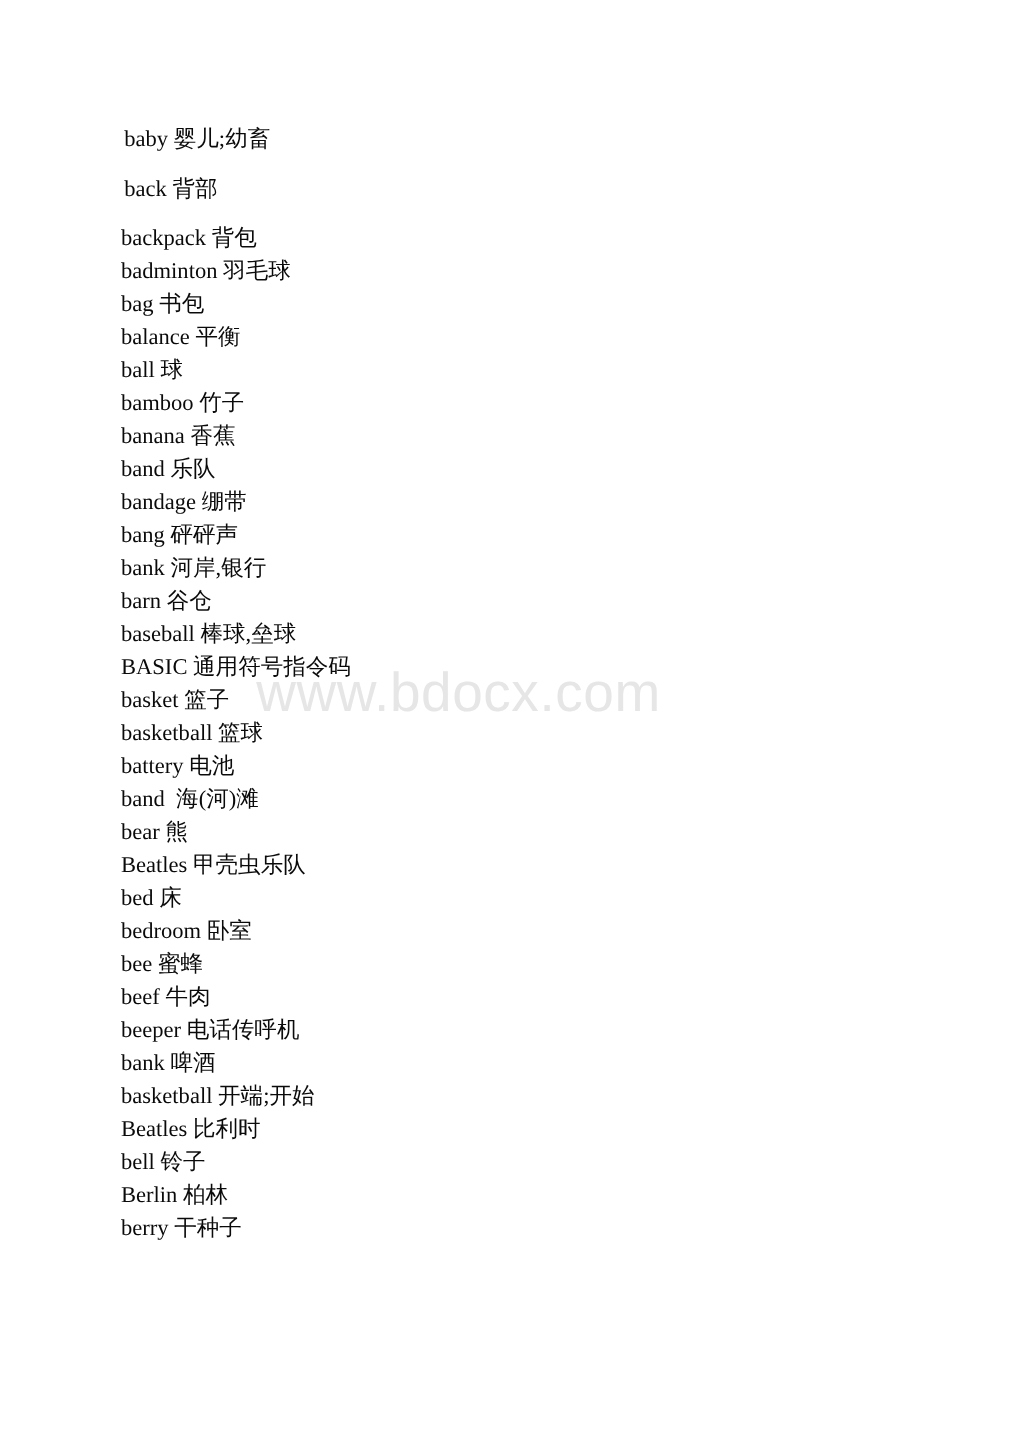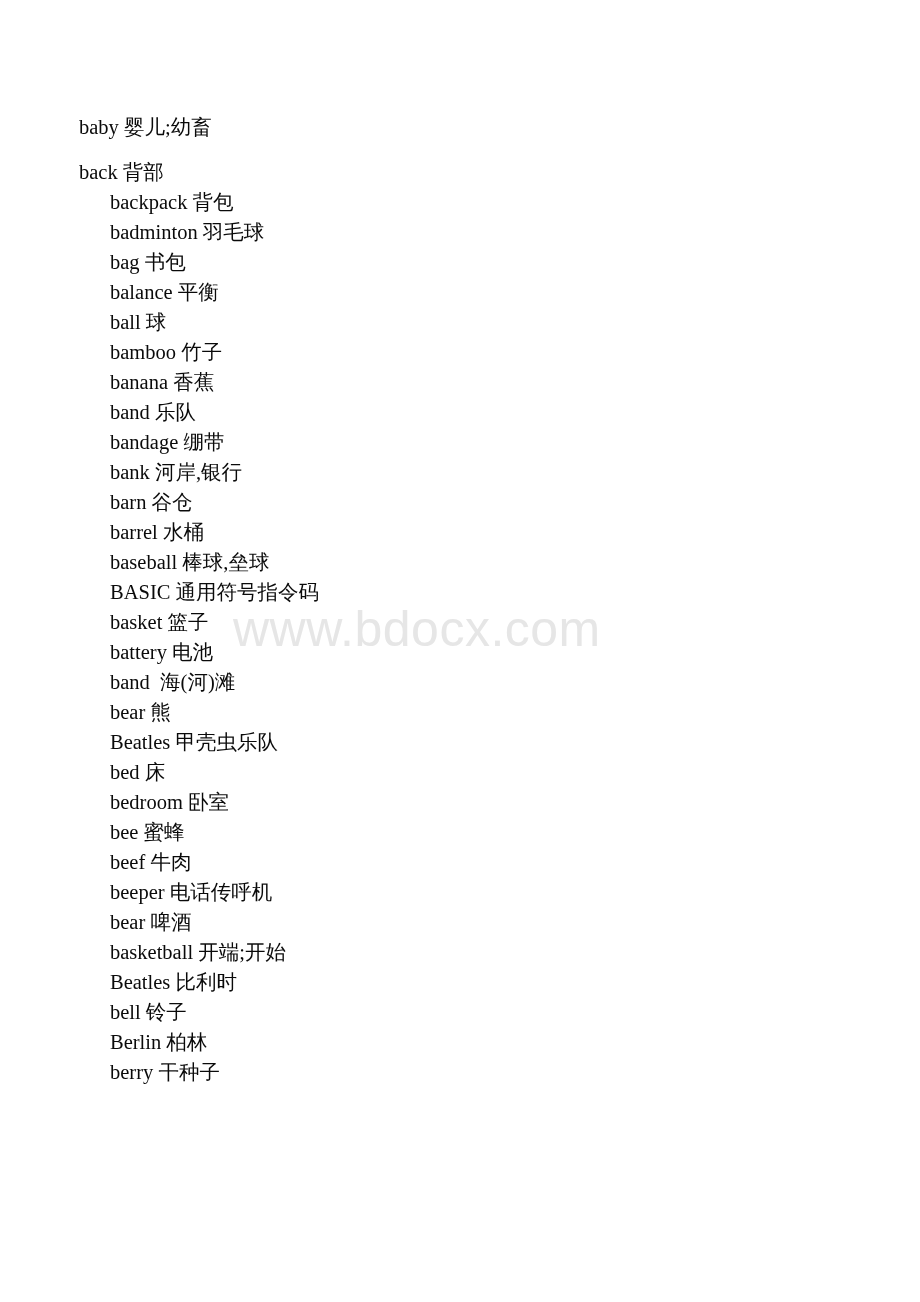--- a/index.html
+++ b/index.html
@@ -47,60 +47,61 @@
 
   .entry {
     font-size: 20.5px;
     line-height: 30px;
     white-space: pre;
     color: #0a0a0a;
   }
 
   
   .entry.indented {
-    padding-left: 79px;
+    padding-left: 113px;
   }
   .entry.flush {
     padding-left: 110px;
   }
 
   .entry.first-line  { margin-top: 112px; }
-  .entry.second-line { margin-top: 15px; }
+  .entry.second-line { margin-top: 15px; margin-bottom: 15px; }
 </style>
 </head>
 <body>
 
 <div id="watermark">www.bdocx.com</div>
 
 <div id="doc-body">
     <div class="entry indented first-line">baby 婴儿;幼畜</div>
     <div class="entry indented second-line">back 背部</div>
     <div class="entry flush">backpack 背包</div>
     <div class="entry flush">badminton 羽毛球</div>
     <div class="entry flush">bag 书包</div>
     <div class="entry flush">balance 平衡</div>
     <div class="entry flush">ball 球</div>
     <div class="entry flush">bamboo 竹子</div>
     <div class="entry flush">banana 香蕉</div>
     <div class="entry flush">band 乐队</div>
     <div class="entry flush">bandage 绷带</div>
+    <div class="entry flush">bang 砰砰声</div>
     <div class="entry flush">bank 河岸,银行</div>
     <div class="entry flush">barn 谷仓</div>
-    <div class="entry flush">barrel 水桶</div>
     <div class="entry flush">baseball 棒球,垒球</div>
     <div class="entry flush">BASIC 通用符号指令码</div>
     <div class="entry flush">basket 篮子</div>
+    <div class="entry flush">basketball 篮球</div>
     <div class="entry flush">battery 电池</div>
     <div class="entry flush">band  海(河)滩</div>
     <div class="entry flush">bear 熊</div>
     <div class="entry flush">Beatles 甲壳虫乐队</div>
     <div class="entry flush">bed 床</div>
     <div class="entry flush">bedroom 卧室</div>
     <div class="entry flush">bee 蜜蜂</div>
     <div class="entry flush">beef 牛肉</div>
     <div class="entry flush">beeper 电话传呼机</div>
-    <div class="entry flush">bear 啤酒</div>
+    <div class="entry flush">bank 啤酒</div>
     <div class="entry flush">basketball 开端;开始</div>
     <div class="entry flush">Beatles 比利时</div>
     <div class="entry flush">bell 铃子</div>
     <div class="entry flush">Berlin 柏林</div>
     <div class="entry flush">berry 干种子</div>
   </div>
 
 </body></html>

